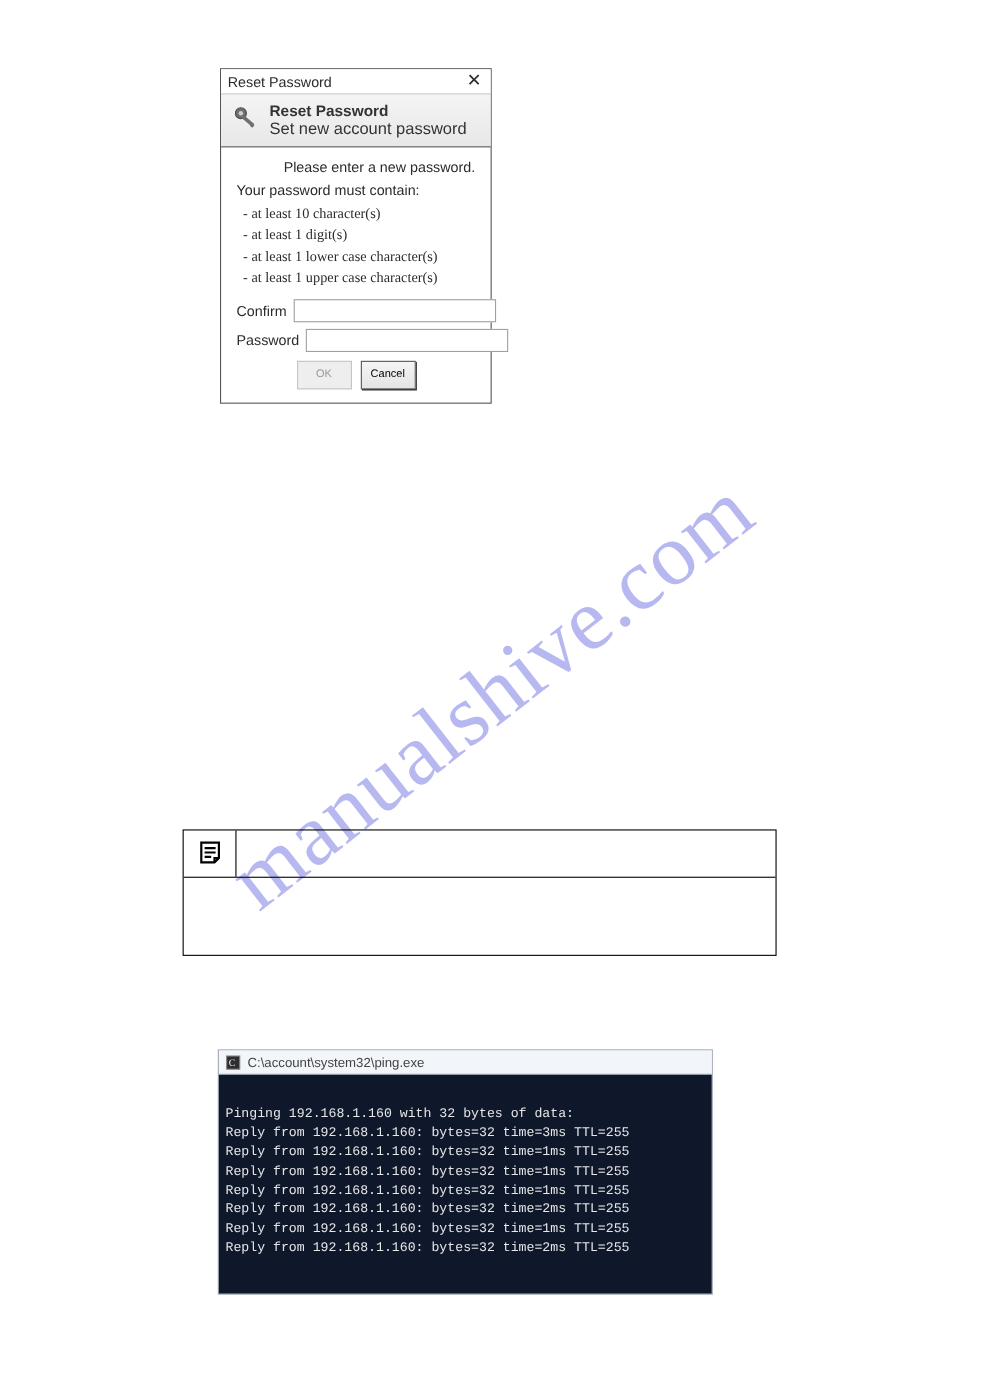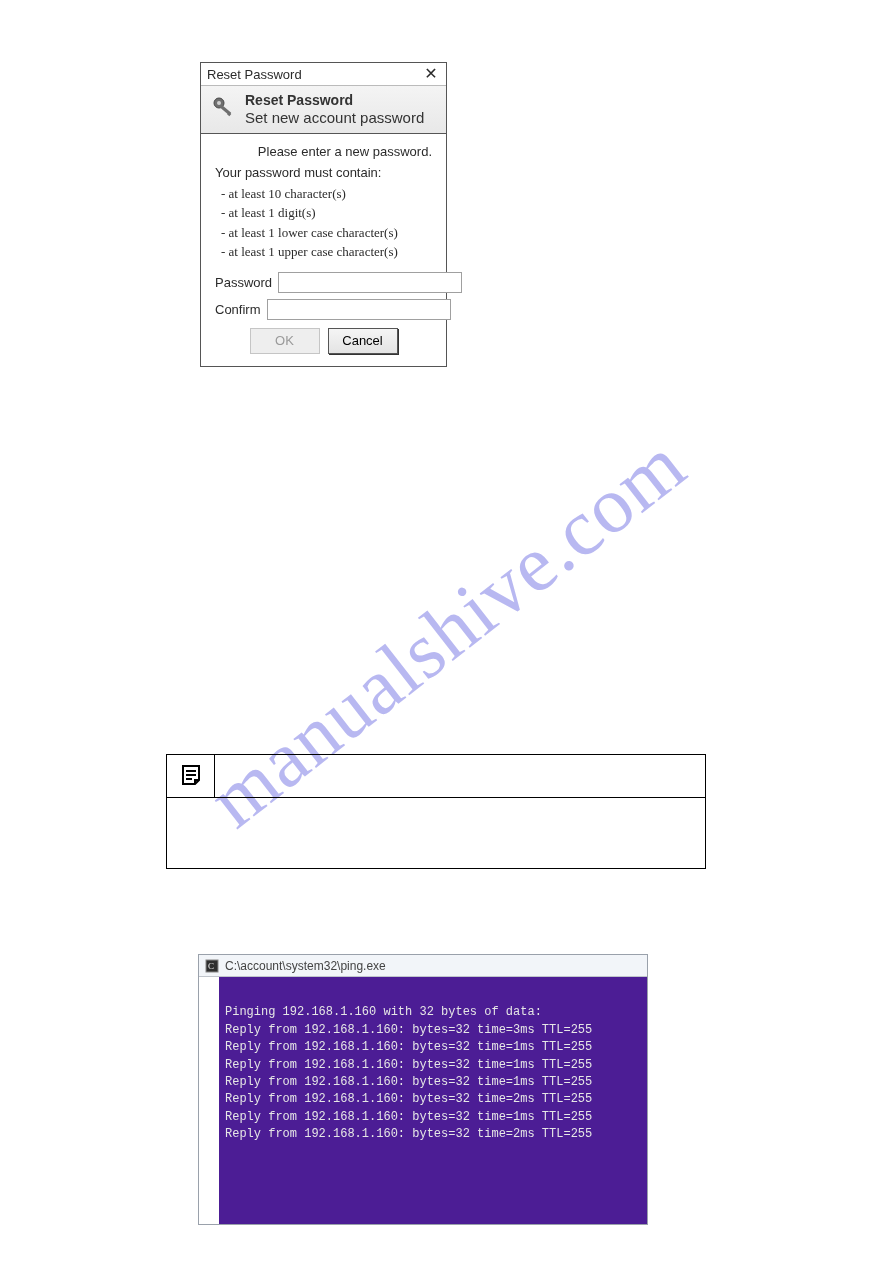--- a/index.html
+++ b/index.html
@@ -76,24 +76,24 @@
     flex:1;
     height:21px;
     border:1px solid #a0a0a0;
     padding:1px 3px;
     font-family: inherit;
     font-size: 13px;
   }
 
   .dlg-buttons { display:flex; justify-content:center; gap:8px; margin-top:8px; }
   .btn {
-    width:70px; height:26px;
+    width:50px; height:26px;
     border:1px solid #888;
     background: linear-gradient(#f5f5f5,#e4e4e4);
-    font-family: inherit; font-size:13px;
+    font-family: inherit; font-size:10px;
     cursor:pointer;
   }
   .btn[aria-disabled="true"] { color:#9a9a9a; background:#eeeeee; border-color:#c5c5c5; cursor:default; }
   .btn.default { border:1px solid #555; box-shadow: 1px 1px 0 #333; }
 
   
   .note-box {
     position:absolute;
     left:166px;
     top:754px;
@@ -127,28 +127,27 @@
     gap:6px;
     height:22px;
     padding:0 6px;
     background:#f2f5f9;
     border-bottom:1px solid #c0c5cc;
     font-size:12px;
     color:#444;
   }
   .term-icon { display:flex; align-items:center; }
   .term-body {
-    background:#4c1d95;
+    background:#0f172a;
     color:#e6e6e6;
     font-family: Consolas, "Courier New", monospace;
     font-size:12px;
     line-height:1.45;
-    padding:10px 10px 80px 6px;
+    padding:10px 10px 32px 6px;
     white-space: pre;
-    margin-left: 20px;
   }
 </style>
 </head>
 <body>
 
 <div class="watermark">manualshive.com</div>
 
 <div class="dialog">
   <div class="dlg-titlebar">
     <span>Reset Password</span>
@@ -171,25 +170,25 @@
   <div class="dlg-body">
     <div class="dlg-prompt">Please enter a new password.</div>
     <div class="dlg-req-head">Your password must contain:</div>
     <div class="dlg-reqs">
       <div>- at least 10 character(s)</div>
       <div>- at least 1 digit(s)</div>
       <div>- at least 1 lower case character(s)</div>
       <div>- at least 1 upper case character(s)</div>
     </div>
     <div class="field-row">
+      <span class="field-label">Confirm</span>
+      <input type="password" class="field-input" value="" style="">
+    </div>
+    <div class="field-row">
       <span class="field-label">Password</span>
-      <input type="password" class="field-input" value="" style="">
-    </div>
-    <div class="field-row">
-      <span class="field-label">Confirm</span>
       <input type="password" class="field-input" value="" style="">
     </div>
     <div class="dlg-buttons">
       <button class="btn" aria-disabled="true">OK</button>
       <button class="btn default">Cancel</button>
     </div>
   </div>
 </div>
 
 <div class="note-box">

